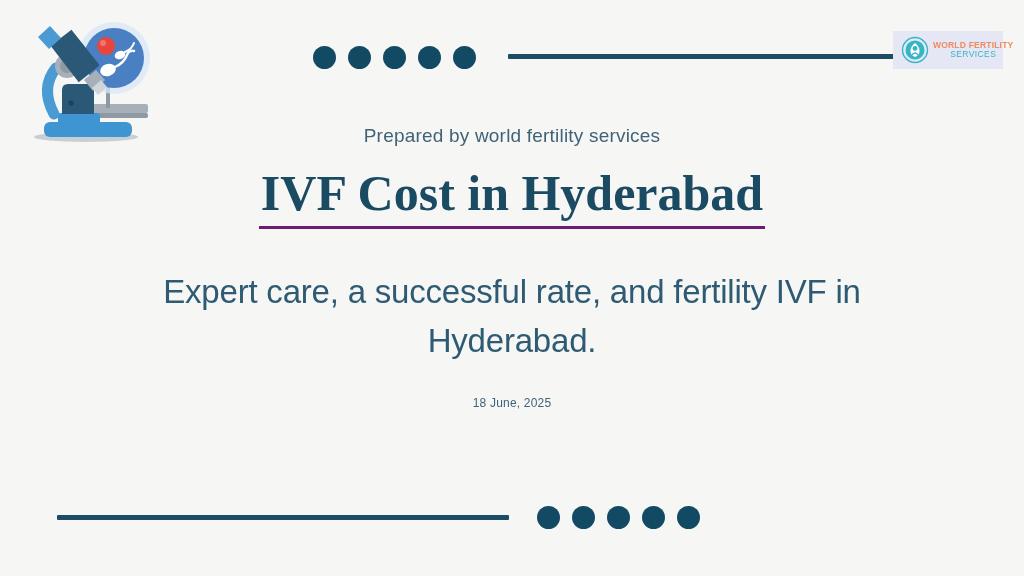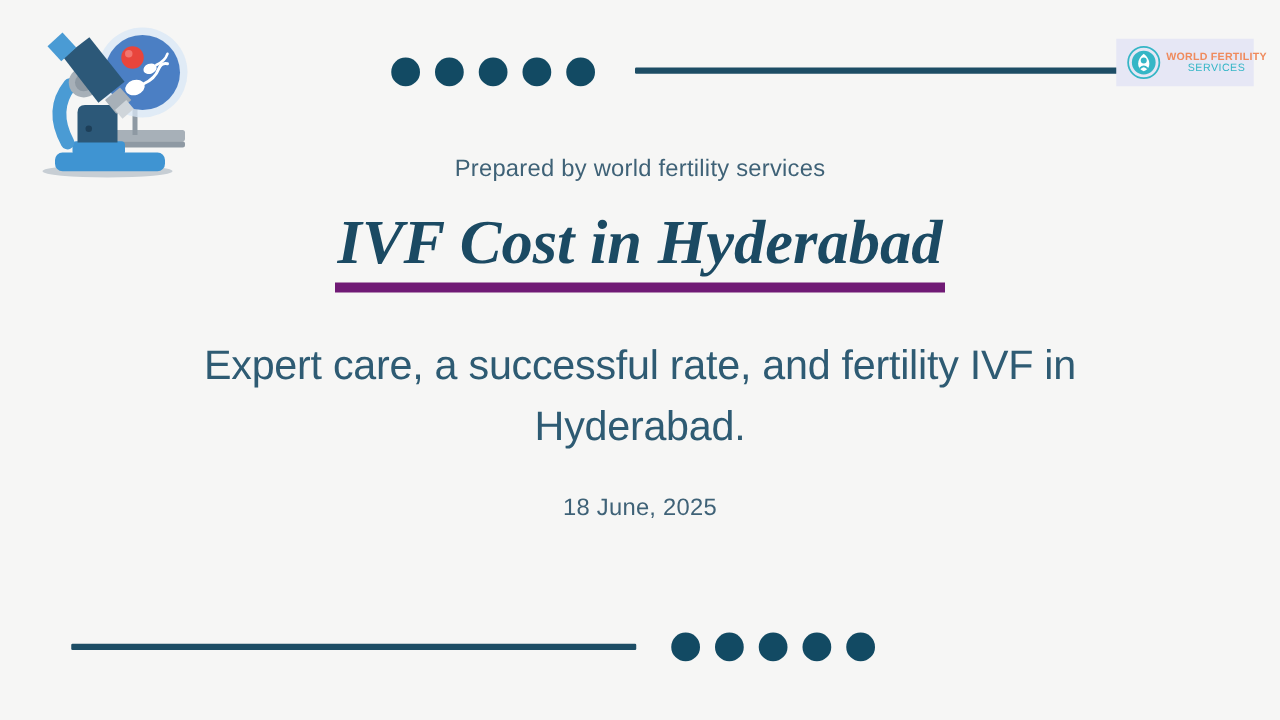--- a/index.html
+++ b/index.html
@@ -130,26 +130,25 @@
   .slide-title {
     position: absolute;
     left: 0;
     top: 166px;
     width: 1024px;
     text-align: center;
   }
   .slide-title .title-text {
     display: inline-block;
     font-family: "Liberation Serif", serif;
-    font-style: italic;
     font-weight: bold;
     font-size: 50px;
     color: #1b4a63;
     line-height: 1.08;
-    border-bottom: 8px solid #701a75;
+    border-bottom: 3px solid #701a75;
     padding: 0 2px 6px 2px;
   }
 
   .slide-subtitle {
     position: absolute;
     left: 86px;
     top: 268px;
     width: 852px;
     text-align: center;
     font-family: "Liberation Sans", sans-serif;
@@ -159,21 +158,21 @@
     letter-spacing: -0.2px;
   }
 
   .slide-date {
     position: absolute;
     left: 0;
     top: 396px;
     width: 1024px;
     text-align: center;
     font-family: "Liberation Sans", sans-serif;
-    font-size: 19px;
+    font-size: 12px;
     color: #3f6277;
     letter-spacing: 0.2px;
   }
 </style>
 </head>
 <body>
 
 <div id="slide">
 
   <div class="microscope-illustration">

